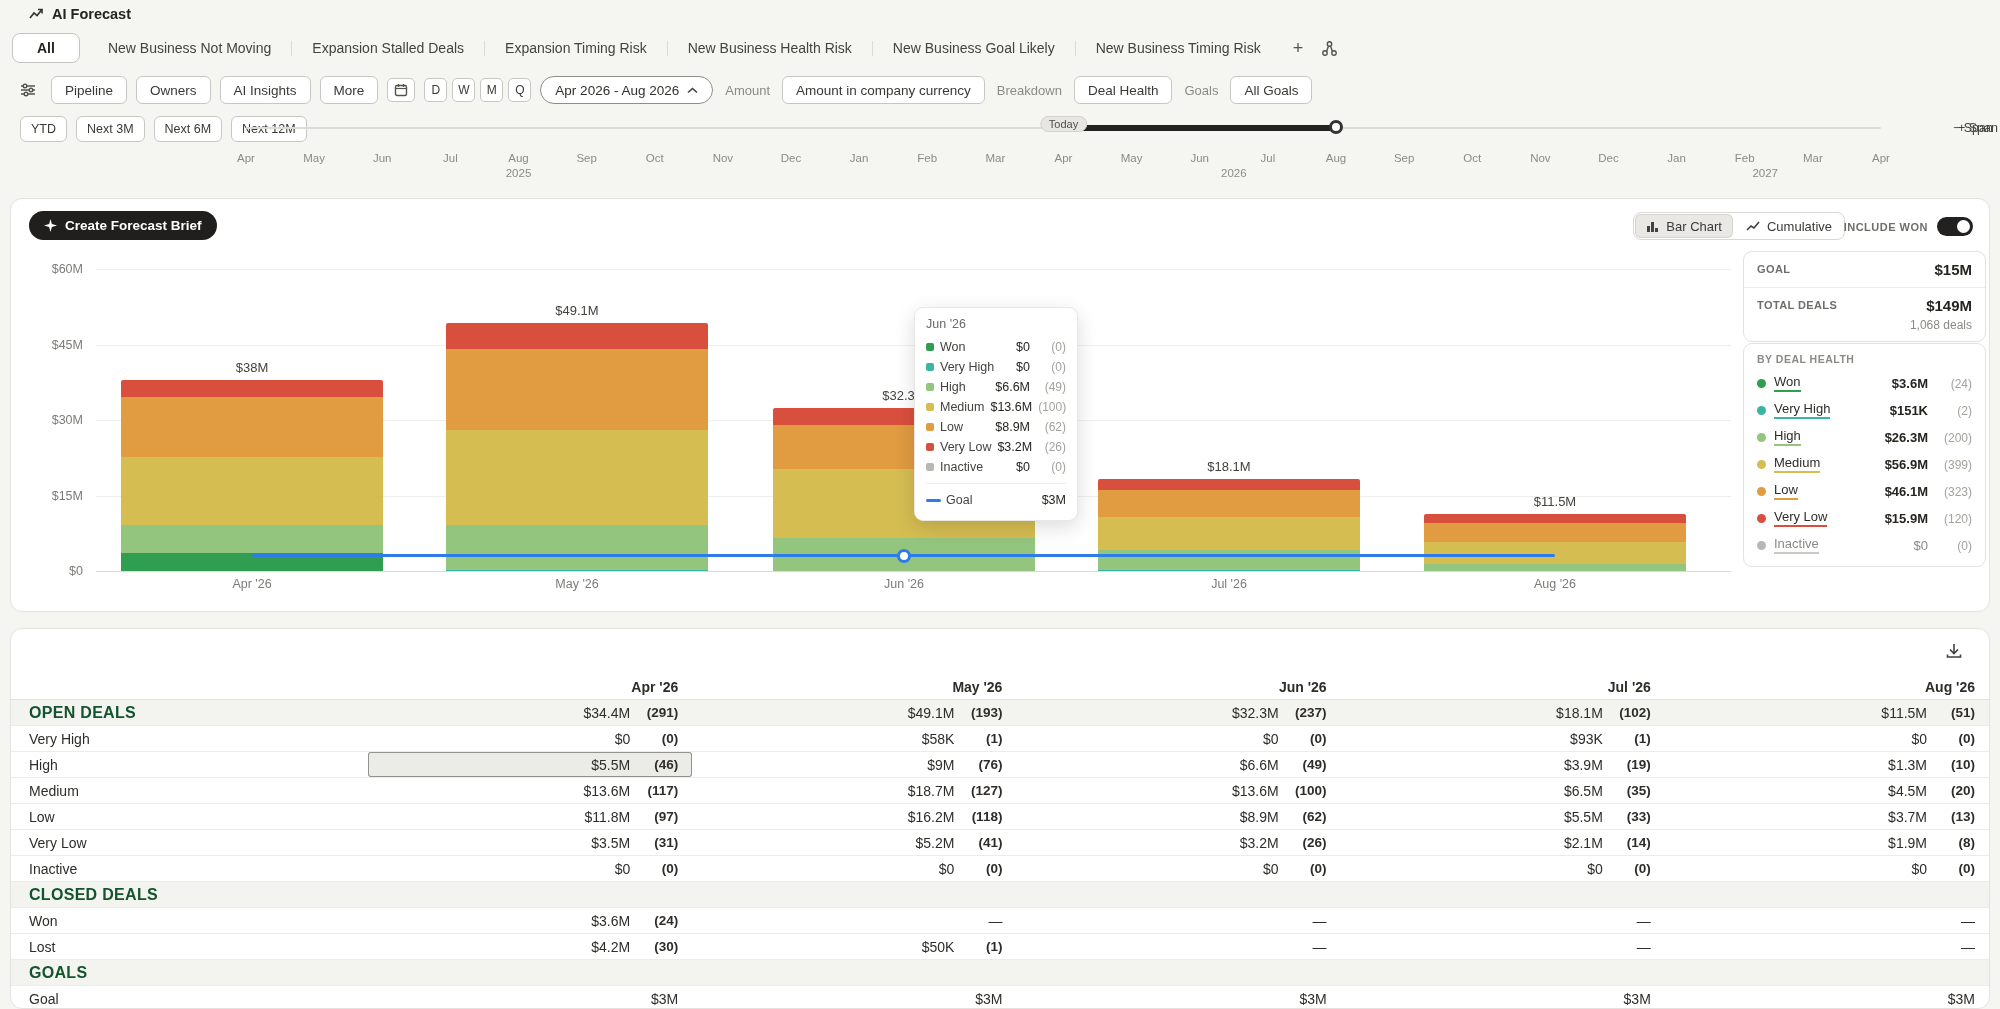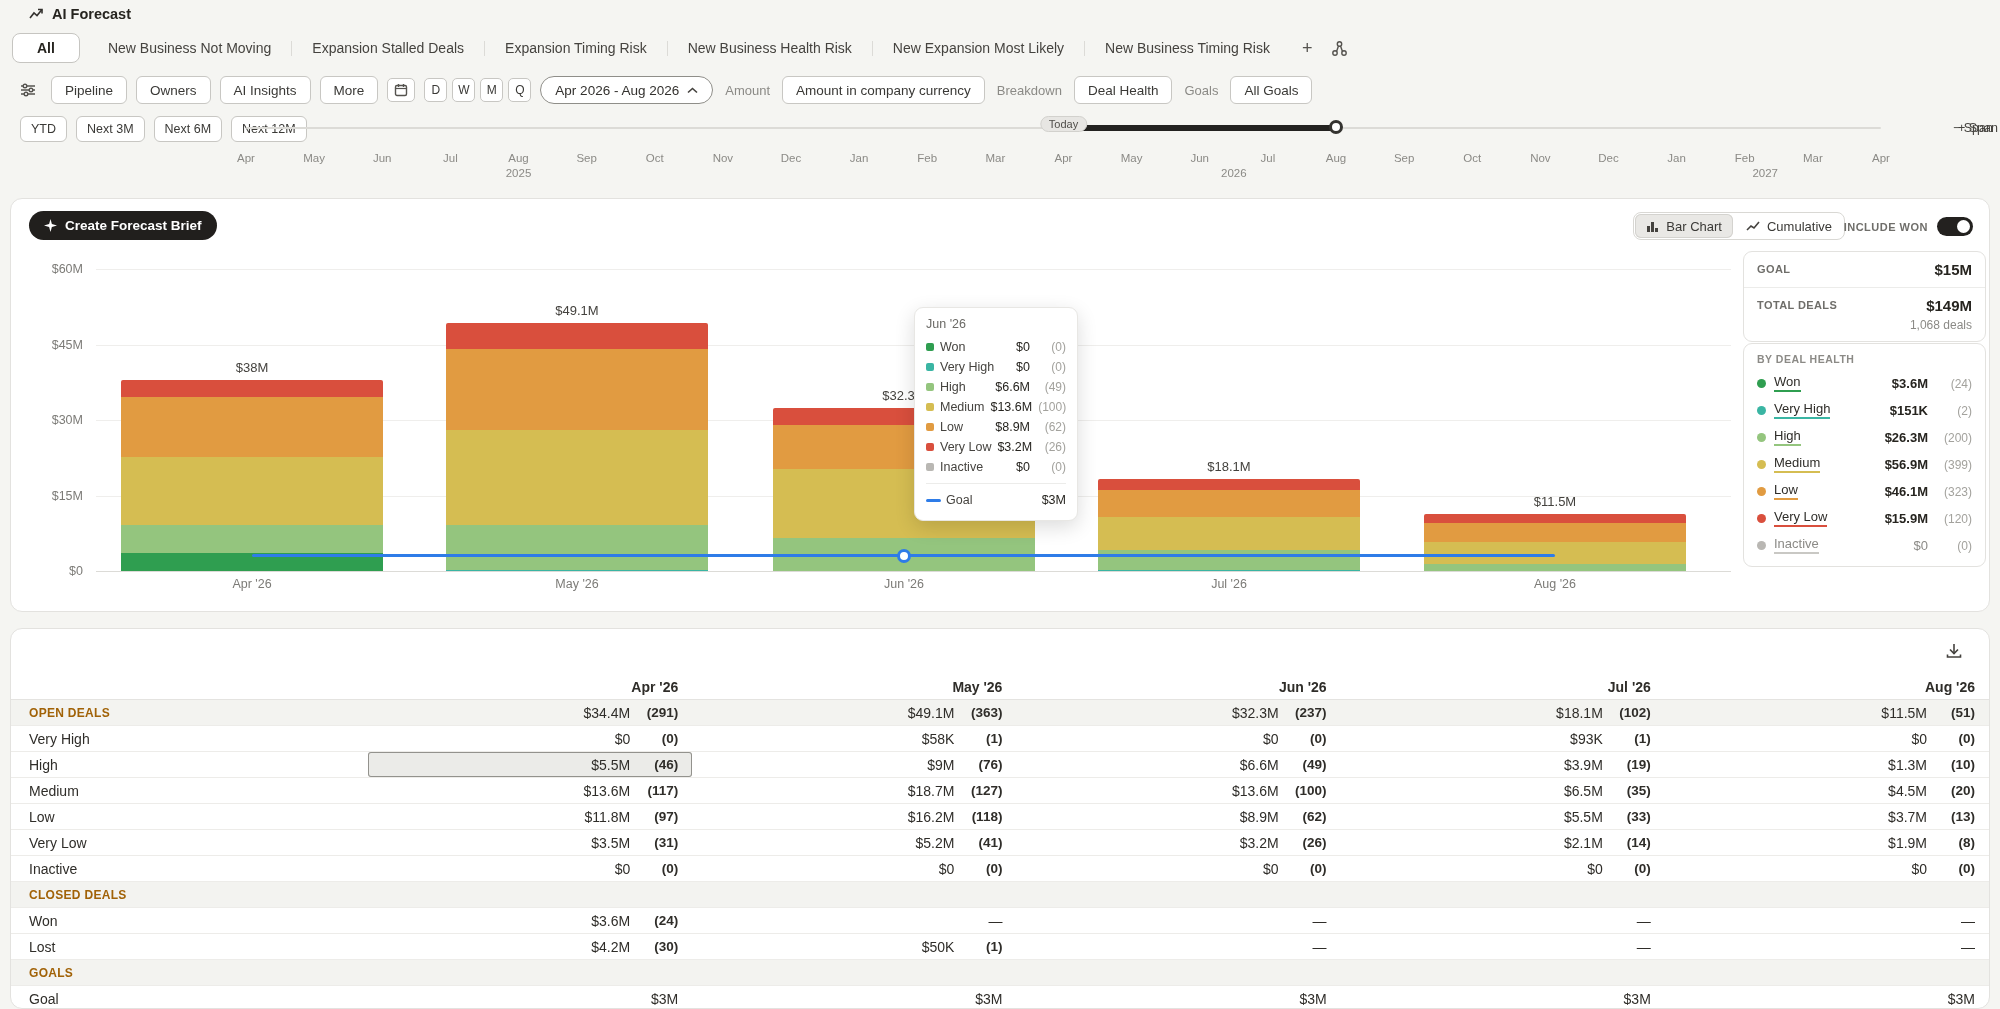--- a/index.html
+++ b/index.html
@@ -97,21 +97,21 @@
   .hb-row.inactive .hb-val { color:#8b8a86; font-weight:400; }
 
   
   .table-card { position:absolute; top:628px; left:10px; width:1980px; height:381px; background:#fff; border:1px solid #e3e2df; border-radius:12px; overflow:hidden; }
   .dl-btn { position:absolute; right:22px; top:9px; width:26px; height:26px; display:flex; align-items:center; justify-content:center; cursor:pointer; }
   .t-table { position:absolute; top:45px; left:0; right:0; }
   .t-row { display:flex; align-items:center; height:26px; border-bottom:1px solid #edece9; }
   .t-head-row { border-bottom:1px solid #e4e3e0; }
   .t-label { width:357px; flex:none; padding-left:18px; font-size:14px; color:#2f2d29; white-space:nowrap; }
   .t-section { background:#f3f3f0; }
-  .t-sec-label { font-size:12px; font-weight:700; color:#a16207; letter-spacing:0.3px; }
+  .t-sec-label { font-size:16px; font-weight:700; color:#14532d; letter-spacing:0.3px; }
   .t-cell { flex:1; display:flex; justify-content:flex-end; align-items:center; height:100%; padding-right:14px; font-size:14px; }
   .t-val { text-align:right; color:#2f2d29; white-space:nowrap; }
   .t-head .t-val { font-weight:700; }
   .t-count { width:48px; text-align:right; font-weight:700; color:#2f2d29; font-size:13.5px; white-space:nowrap; }
   .t-cell.hl { box-shadow:inset 0 0 0 1px #93928d; background:#ebebe8; border-radius:3px; }
 
   svg { display:block; }
 </style>
 </head>
 <body>
@@ -130,21 +130,21 @@
     <div class="tabs">
         <div class="tab active">All</div>
         <div class="tab">New Business Not Moving</div>
         <div class="tab-divider"></div>
         <div class="tab">Expansion Stalled Deals</div>
         <div class="tab-divider"></div>
         <div class="tab">Expansion Timing Risk</div>
         <div class="tab-divider"></div>
         <div class="tab">New Business Health Risk</div>
         <div class="tab-divider"></div>
-        <div class="tab">New Expansion Most Likely</div>
+        <div class="tab">New Business Goal Likely</div>
         <div class="tab-divider"></div>
         <div class="tab">New Business Timing Risk</div>
       </div>
     <div class="add-tab">+</div>
     <div class="views-btn">
       <svg width="17" height="17" viewBox="0 0 17 17">
         <circle cx="4" cy="13" r="2.2" fill="none" stroke="#55534f" stroke-width="1.4"></circle>
         <circle cx="13" cy="13" r="2.2" fill="none" stroke="#55534f" stroke-width="1.4"></circle>
         <circle cx="8.5" cy="4" r="2.2" fill="none" stroke="#55534f" stroke-width="1.4"></circle>
         <line x1="5.5" y1="11.5" x2="7.5" y2="6" stroke="#55534f" stroke-width="1.4"></line>
@@ -487,21 +487,21 @@
         </div>
       <div>
           <div class="t-row t-section">
             <div class="t-label t-sec-label">OPEN DEALS</div>
             <div class="t-cell">
               <div class="t-val">$34.4M</div>
               <div class="t-count">(291)</div>
             </div>
             <div class="t-cell">
               <div class="t-val">$49.1M</div>
-              <div class="t-count">(363)</div>
+              <div class="t-count">(193)</div>
             </div>
             <div class="t-cell">
               <div class="t-val">$32.3M</div>
               <div class="t-count">(237)</div>
             </div>
             <div class="t-cell">
               <div class="t-val">$18.1M</div>
               <div class="t-count">(102)</div>
             </div>
             <div class="t-cell">

